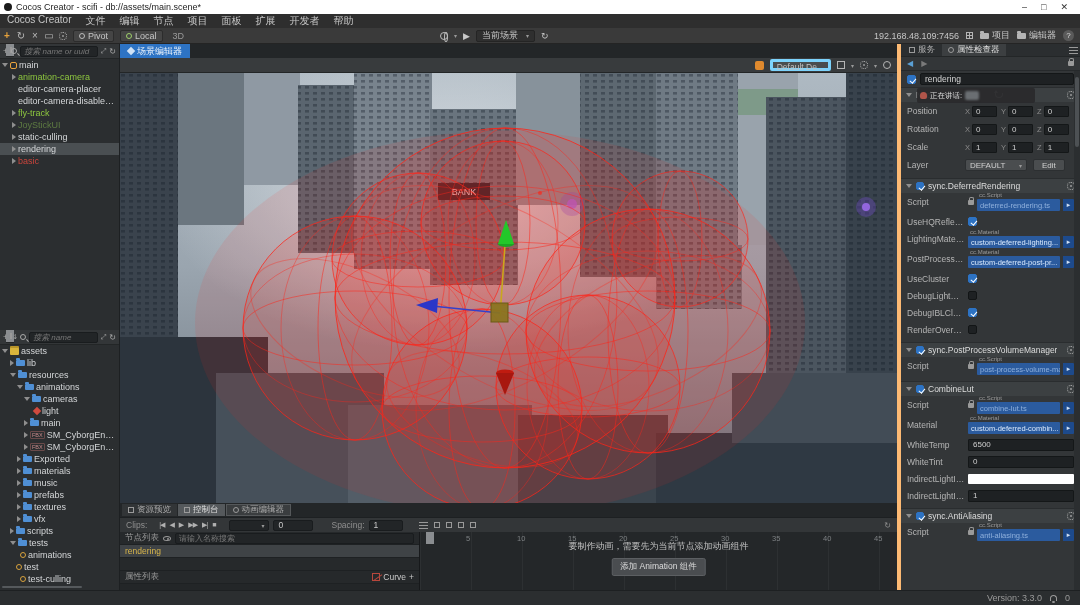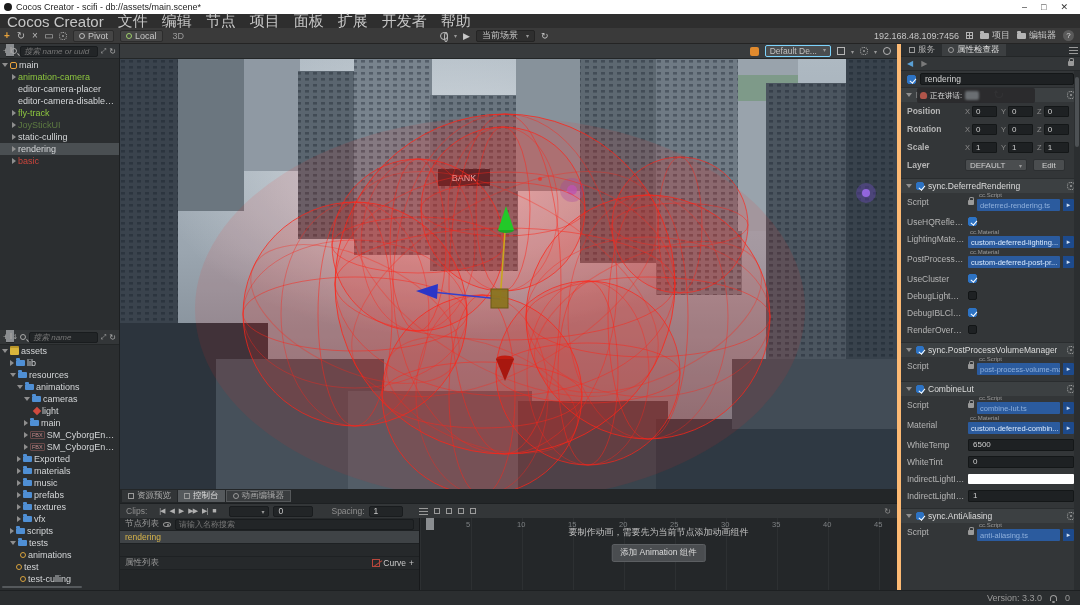--- a/index.html
+++ b/index.html
@@ -4,21 +4,21 @@
 <style>
   *{margin:0;padding:0;box-sizing:border-box;}
   html,body{width:1080px;height:605px;overflow:hidden;}
   body{font-family:"Liberation Sans",sans-serif;background:#2b2e30;position:relative;color:#c9c9c9;}
   .tx{white-space:nowrap;overflow:hidden;text-overflow:ellipsis;}
   
   #titlebar{height:14px;background:#ffffff;color:#1d1d1d;display:flex;align-items:center;font-size:9px;padding:0 4px;}
   .applogo{width:8px;height:8px;border-radius:50%;background:#1b1b1b;margin-right:4px;flex:0 0 auto;}
   #titlebar .wbtns{margin-left:auto;display:flex;gap:14px;color:#333;font-size:9px;padding-right:8px;}
   
-  #menubar{height:14px;background:#2e2e2e;display:flex;align-items:center;font-size:15px;color:#c6c6c6;}
+  #menubar{height:14px;background:#2e2e2e;display:flex;font-size:10px;color:#c6c6c6;}
   #menubar span{padding:0 7px;}
   
   #toolbar{height:16px;background:#3a3a3a;display:flex;align-items:center;font-size:9px;color:#c6c6c6;position:relative;border-bottom:1px solid #242424;}
   .ticon{width:14px;text-align:center;font-size:10px;color:#b9b9b9;}
   .ticon.move{color:#e6a23c;font-weight:bold;}
   .tbtn{background:#454545;border:1px solid #2c2c2c;border-radius:2px;height:12px;display:flex;align-items:center;padding:0 5px;margin-left:6px;gap:3px;}
   .dotc{width:6px;height:6px;border:1px solid #9fd06a;border-radius:50%;display:inline-block;}
   .dotg{width:6px;height:6px;border:1px solid #bbb;border-radius:50%;display:inline-block;}
   #tb-center{position:absolute;left:440px;display:flex;align-items:center;gap:6px;}
   .globe{width:8px;height:8px;border:1px solid #bbb;border-radius:50%;position:relative;}
@@ -55,21 +55,21 @@
   .fbxb{font-size:5.5px;color:#c98a8a;border:1px solid #6a4a4a;border-radius:1px;padding:0 1px;flex:0 0 auto;line-height:6px;}
   .hscroll{height:4px;background:#2b2e30;position:relative;}
   .hscroll::after{content:"";position:absolute;left:2px;width:80px;top:1px;height:2px;background:#55595c;border-radius:2px;}
   
   #center{position:absolute;left:120px;top:44px;width:777px;height:546px;display:flex;flex-direction:column;}
   #scenetabs{height:14px;background:#232628;display:flex;align-items:flex-end;}
   .stab{height:14px;background:#2d73c4;color:#eaf2fb;font-size:9px;display:flex;align-items:center;gap:3px;padding:0 8px;}
   .cubeico{width:6px;height:6px;background:#cfe2f6;transform:rotate(45deg);}
   #scenebar{height:15px;background:#383b3d;display:flex;align-items:center;justify-content:flex-end;gap:6px;padding:0 6px;font-size:8.5px;color:#c0c0c0;border-bottom:1px solid #232627;}
   .orangeico{width:9px;height:9px;background:#e08a2e;border-radius:2px;}
-  .selbox{background:#4a4d4f;border:1px solid #7dd3fc;border-radius:2px;height:12px;display:flex;align-items:flex-start;gap:6px;padding:0 4px;}
+  .selbox{background:#4a4d4f;border:3px solid #7dd3fc;border-radius:2px;height:12px;display:flex;align-items:flex-start;gap:6px;padding:0 4px;flex-direction:column;}
   .gear{width:8px;height:8px;border:1.5px dotted #b5b5b5;border-radius:50%;position:relative;flex:0 0 auto;}
   .gear::after{content:"";position:absolute;inset:2px;border:1px solid #b5b5b5;border-radius:50%;}
   .gridico{width:8px;height:8px;border:1px solid #b5b5b5;background:linear-gradient(#0000 45%,#b5b5b5 45% 55%,#0000 55%),linear-gradient(90deg,#0000 45%,#b5b5b5 45% 55%,#0000 55%);}
   #viewport{height:430px;position:relative;background:linear-gradient(180deg,#aeb9c2 0%,#9aa5af 45%,#68727c 100%);overflow:hidden;text-align:center;}
   
   #btabs{height:14px;background:#232628;display:flex;align-items:center;gap:1px;padding-left:2px;font-size:8.5px;color:#ababab;}
   .btab{height:12px;display:flex;align-items:center;gap:3px;padding:0 6px;background:#323537;}
   .btab.lit{background:#55595c;color:#ddd;}
   .btab.anim{background:#3a3d3f;border:1px solid #55585a;}
   .miniico{width:6px;height:6px;border:1px solid #9a9a9a;}
@@ -103,21 +103,21 @@
   .lock{width:6px;height:5px;background:#9a9a9a;border-radius:1px;position:relative;flex:0 0 auto;}
   .lock::before{content:"";position:absolute;top:-3px;left:1px;width:3px;height:3px;border:1px solid #9a9a9a;border-bottom:none;border-radius:2px 2px 0 0;}
   .ck{width:9px;height:9px;background:#1e2123;border:1px solid #121516;border-radius:2px;position:relative;flex:0 0 auto;}
   .ck.on{background:#2d73c4;border-color:#2d73c4;}
   .ck.on::after{content:"";position:absolute;left:2.5px;top:1px;width:2.5px;height:5px;border-right:1.5px solid #fff;border-bottom:1.5px solid #fff;transform:rotate(40deg);}
   #namerow{height:16px;display:flex;align-items:center;gap:4px;padding:0 6px;}
   .namefield{flex:1;height:12px;background:#1e2123;border:1px solid #141718;border-radius:2px;color:#d4d4d4;font-size:8.5px;padding:0 4px;font-family:"Liberation Sans",sans-serif;}
   .sechead{height:15px;display:flex;align-items:center;gap:4px;padding:0 5px;background:#3c4042;color:#dcdcdc;margin-top:4px;border-top:1px solid #2a2d2f;}
   .sechead .gear{margin-left:auto;}
   .vrow{height:18px;display:flex;align-items:center;padding:0 6px;color:#b5b5b5;}
-  .vlab{flex:0 0 58px;font-weight:bold;}
+  .vlab{flex:0 0 58px;}
   .ax{color:#8a8a8a;font-size:7.5px;margin-right:2px;}
   .vbox{width:25px;height:11px;background:#1e2123;border:1px solid #141718;border-radius:1px;color:#cfcfcf;font-size:8px;display:flex;align-items:center;padding-left:3px;margin-right:4px;}
   .crow{height:17px;display:flex;align-items:center;padding:0 6px;color:#b5b5b5;gap:3px;}
   .clab{flex:0 0 58px;}
   .arow2{height:20px;display:flex;align-items:flex-end;padding:0 6px 2px;color:#b5b5b5;gap:3px;}
   .afwrap{flex:1;min-width:0;position:relative;}
   .atag{font-size:6px;color:#9a9a9a;height:7px;line-height:7px;padding-left:2px;}
   .afield{height:12px;background:#2b5b9e;border-radius:1px;color:#d8e8fc;font-size:7.5px;display:flex;align-items:center;padding:0 3px;}
   .afield.mut{color:#8fb0dc;}
   .abtn{width:11px;height:12px;background:#1d4a8c;border-radius:0 1px 1px 0;flex:0 0 auto;display:flex;align-items:center;justify-content:center;color:#cfe0f5;font-size:7px;}
@@ -359,20 +359,26 @@
     <span class="tx c-white">test</span>
   </div>
   <div class="trow" style="padding-left:20px">
     <span class="scn"></span>
     <span class="tx c-white">test-culling</span>
   </div>
   <div class="hscroll"></div>
 </div>
 
 <div id="center">
+  <div id="scenetabs">
+    <span class="stab">
+      <span class="cubeico"></span>
+      <span>场景编辑器</span>
+    </span>
+  </div>
   <div id="scenebar">
     <span class="orangeico"></span>
     <span class="selbox">
       <span>Default De...</span>
       <span style="font-size:6px;color:#999">▾</span>
     </span>
     <span class="gridico"></span>
     <span style="font-size:6px;color:#999">▾</span>
     <span class="gear"></span>
     <span style="font-size:6px;color:#999">▾</span>

